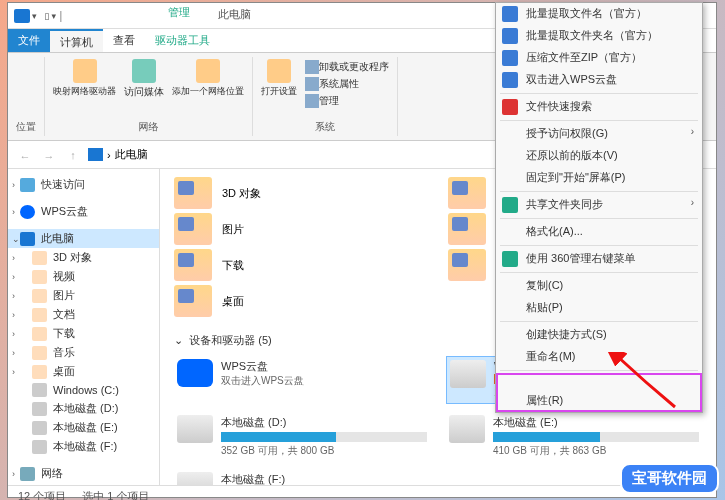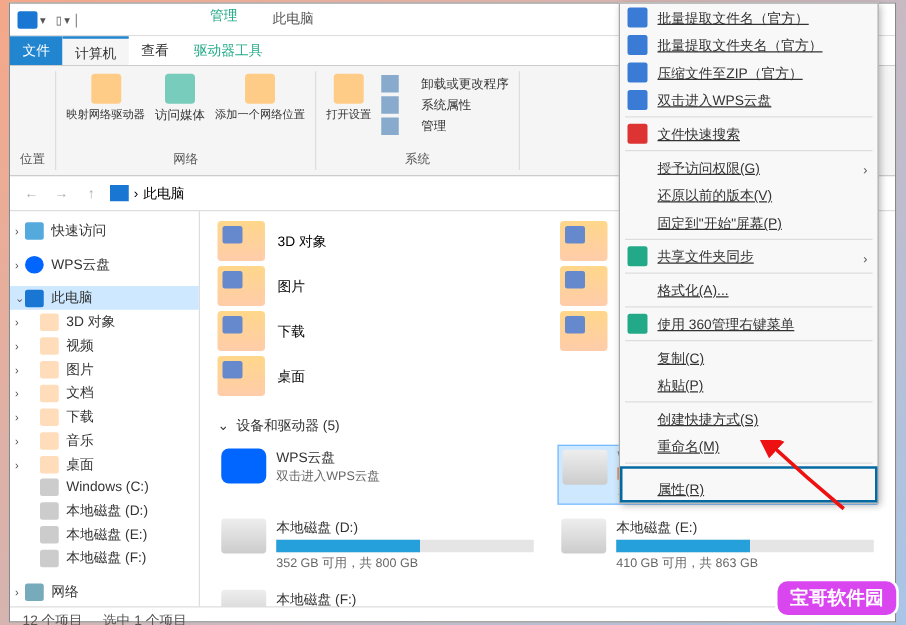--- a/index.html
+++ b/index.html
@@ -16,21 +16,21 @@
 .menu-tab.green { color: #2a8; }
 .group-label { position: absolute; font-size: 11px; color: #555; }
 .ribbon { height: 88px; background: #f5f5f5; border-bottom: 1px solid #ccc; display: flex; padding: 4px 0; }
 .ribbon-group { border-right: 1px solid #ddd; padding: 2px 8px; display: flex; flex-direction: column; align-items: center; position: relative; }
 .ribbon-items { display: flex; gap: 8px; }
 .ribbon-item { display: flex; flex-direction: column; align-items: center; font-size: 10px; color: #333; gap: 2px; }
 .ribbon-icon { width: 24px; height: 24px; background: #fc8; border-radius: 3px; }
 .ribbon-icon.blue { background: #7cb; }
 .ribbon-label { font-size: 9px; }
 .ribbon-footer { font-size: 10px; color: #555; margin-top: auto; }
-.ribbon-text-item { font-size: 10px; color: #333; display: flex; align-items: flex-end; gap: 18px; padding: 1px 0; }
+.ribbon-text-item { font-size: 10px; color: #333; display: flex; align-items: flex-end; gap: 0; padding: 1px 0; }
 .ribbon-text-icon { width: 14px; height: 14px; background: #8ac; }
 .breadcrumb { height: 28px; display: flex; align-items: center; padding: 0 8px; gap: 6px; border-bottom: 1px solid #ddd; }
 .nav-arrow { width: 18px; height: 18px; display: flex; align-items: center; justify-content: center; font-size: 11px; color: #aaa; }
 .bc-path { display: flex; align-items: center; gap: 4px; font-size: 11px; }
 .bc-icon { width: 15px; height: 13px; background: #1976d2; }
 .main { display: flex; height: 316px; }
 .sidebar { width: 152px; border-right: 1px solid #ddd; padding: 6px 0; overflow-y: auto; }
 .side-item { display: flex; align-items: center; gap: 6px; padding: 2px 6px 2px 24px; font-size: 11px; color: #333; cursor: pointer; position: relative; }
 .side-item.top { padding-left: 12px; }
 .side-item.selected { background: #cde8ff; }
@@ -54,32 +54,32 @@
 .drive-ico { width: 36px; height: 28px; background: linear-gradient(#eee, #ccc); border-radius: 3px; }
 .drive-ico.cloud { background: #06f; border-radius: 6px; }
 .drive-info { flex: 1; }
 .drive-name { font-size: 11px; color: #333; }
 .drive-bar { width: 100%; height: 10px; background: #e5e5e5; margin: 2px 0; position: relative; }
 .drive-fill { height: 100%; background: #26a0da; }
 .drive-fill.red { background: #d62; }
 .drive-sub { font-size: 10px; color: #666; }
 .statusbar { height: 22px; border-top: 1px solid #ddd; display: flex; align-items: center; padding: 0 10px; font-size: 11px; color: #555; gap: 16px; }
 .context-menu { position: absolute; right: 22px; top: 2px; width: 208px; background: #f8f8f8; border: 1px solid #aaa; box-shadow: 2px 2px 6px rgba(0,0,0,.3); z-index: 100; }
-.ctx-item { display: flex; align-items: flex-end; gap: 8px; padding: 3px 10px 3px 6px; font-size: 11px; color: #333; cursor: pointer; position: relative; text-decoration: underline; }
-.ctx-item.highlighted { border: 2px solid #0369a1; padding: 8px 8px 1px 4px; }
+.ctx-item { display: flex; align-items: flex-start; gap: 8px; padding: 3px 10px 3px 6px; font-size: 11px; color: #333; cursor: pointer; position: relative; }
+.ctx-item.highlighted { border: 2px solid #d946ef; padding: 18px 8px 1px 4px; }
 .ctx-icon { width: 16px; height: 16px; border-radius: 2px; flex-shrink: 0; }
 .ctx-icon.zip { background: #3a7bd5; }
 .ctx-icon.red { background: #d33; }
 .ctx-icon.green { background: #2a8; }
 .ctx-icon.orange { background: #f90; }
 .ctx-icon.empty { background: transparent; }
 .ctx-sep { height: 1px; background: #ddd; margin: 2px 4px; }
 .ctx-arrow { position: absolute; right: 8px; font-size: 10px; color: #555; }
 .arrow-annotation { position: absolute; right: 40px; top: 352px; z-index: 101; pointer-events: none; }
-.watermark { position: absolute; right: 6px; bottom: 6px; background: #d946ef; color: #fff; font-size: 15px; font-weight: bold; padding: 4px 10px; border-radius: 10px; border: 2px solid #fff; z-index: 102; }
+.watermark { position: absolute; right: 6px; bottom: 6px; background: #3b82f6; color: #fff; font-size: 15px; font-weight: bold; padding: 4px 10px; border-radius: 10px; border: 2px solid #fff; z-index: 102; }
 </style>
 </head>
 <body>
 
 <div class="window">
   <div class="titlebar">
     <div class="title-icons">
       <div class="app-icon"></div>
       <span class="chevron">▾</span>
       <span class="chevron" style="margin-left:6px">▯</span>

